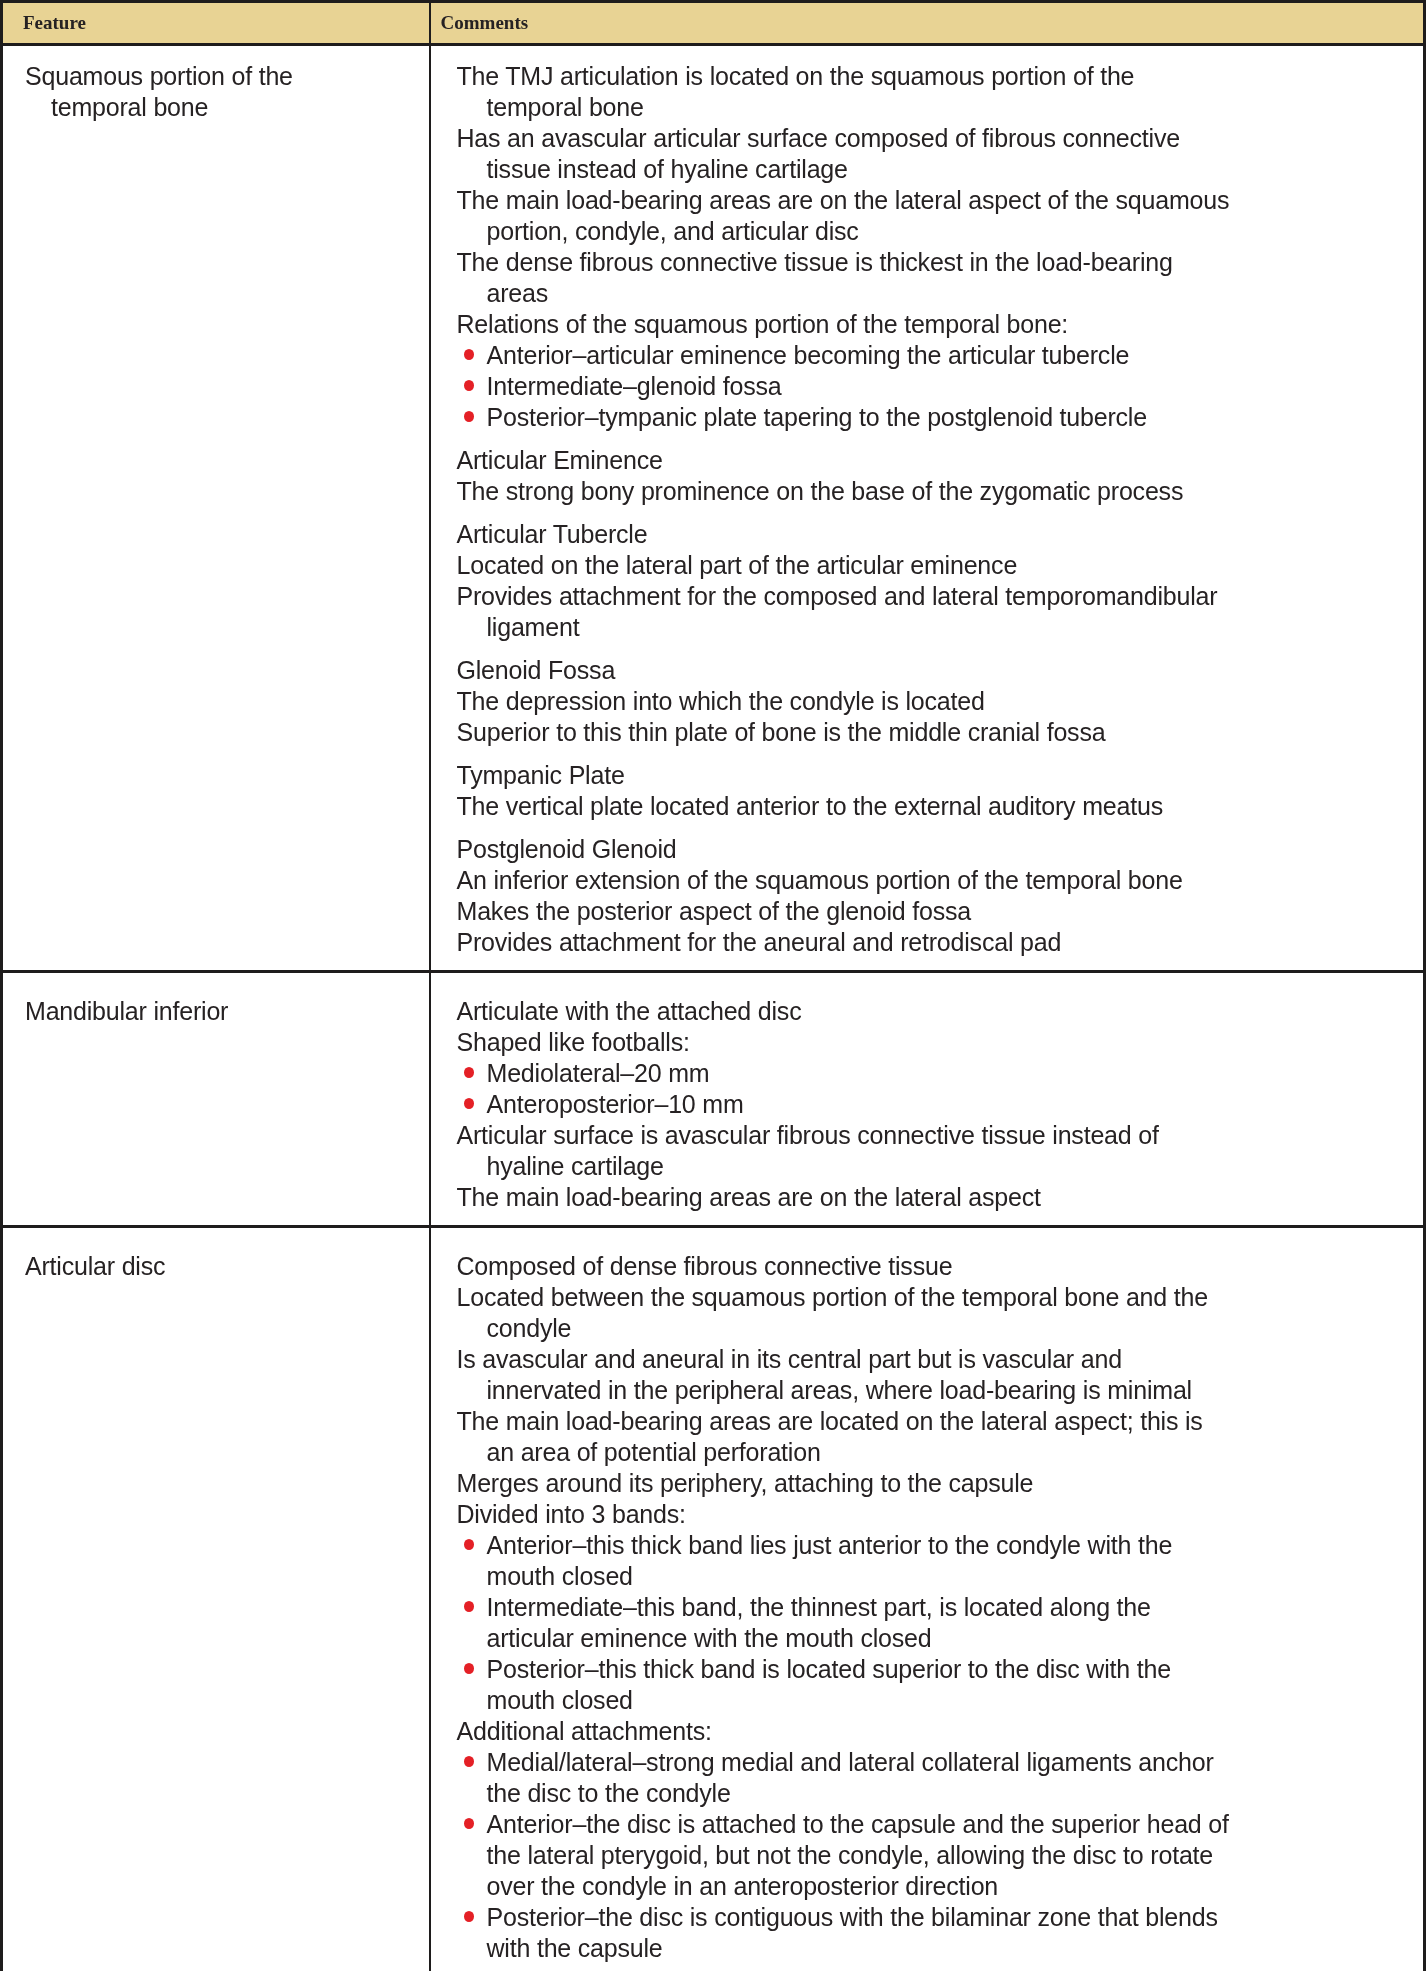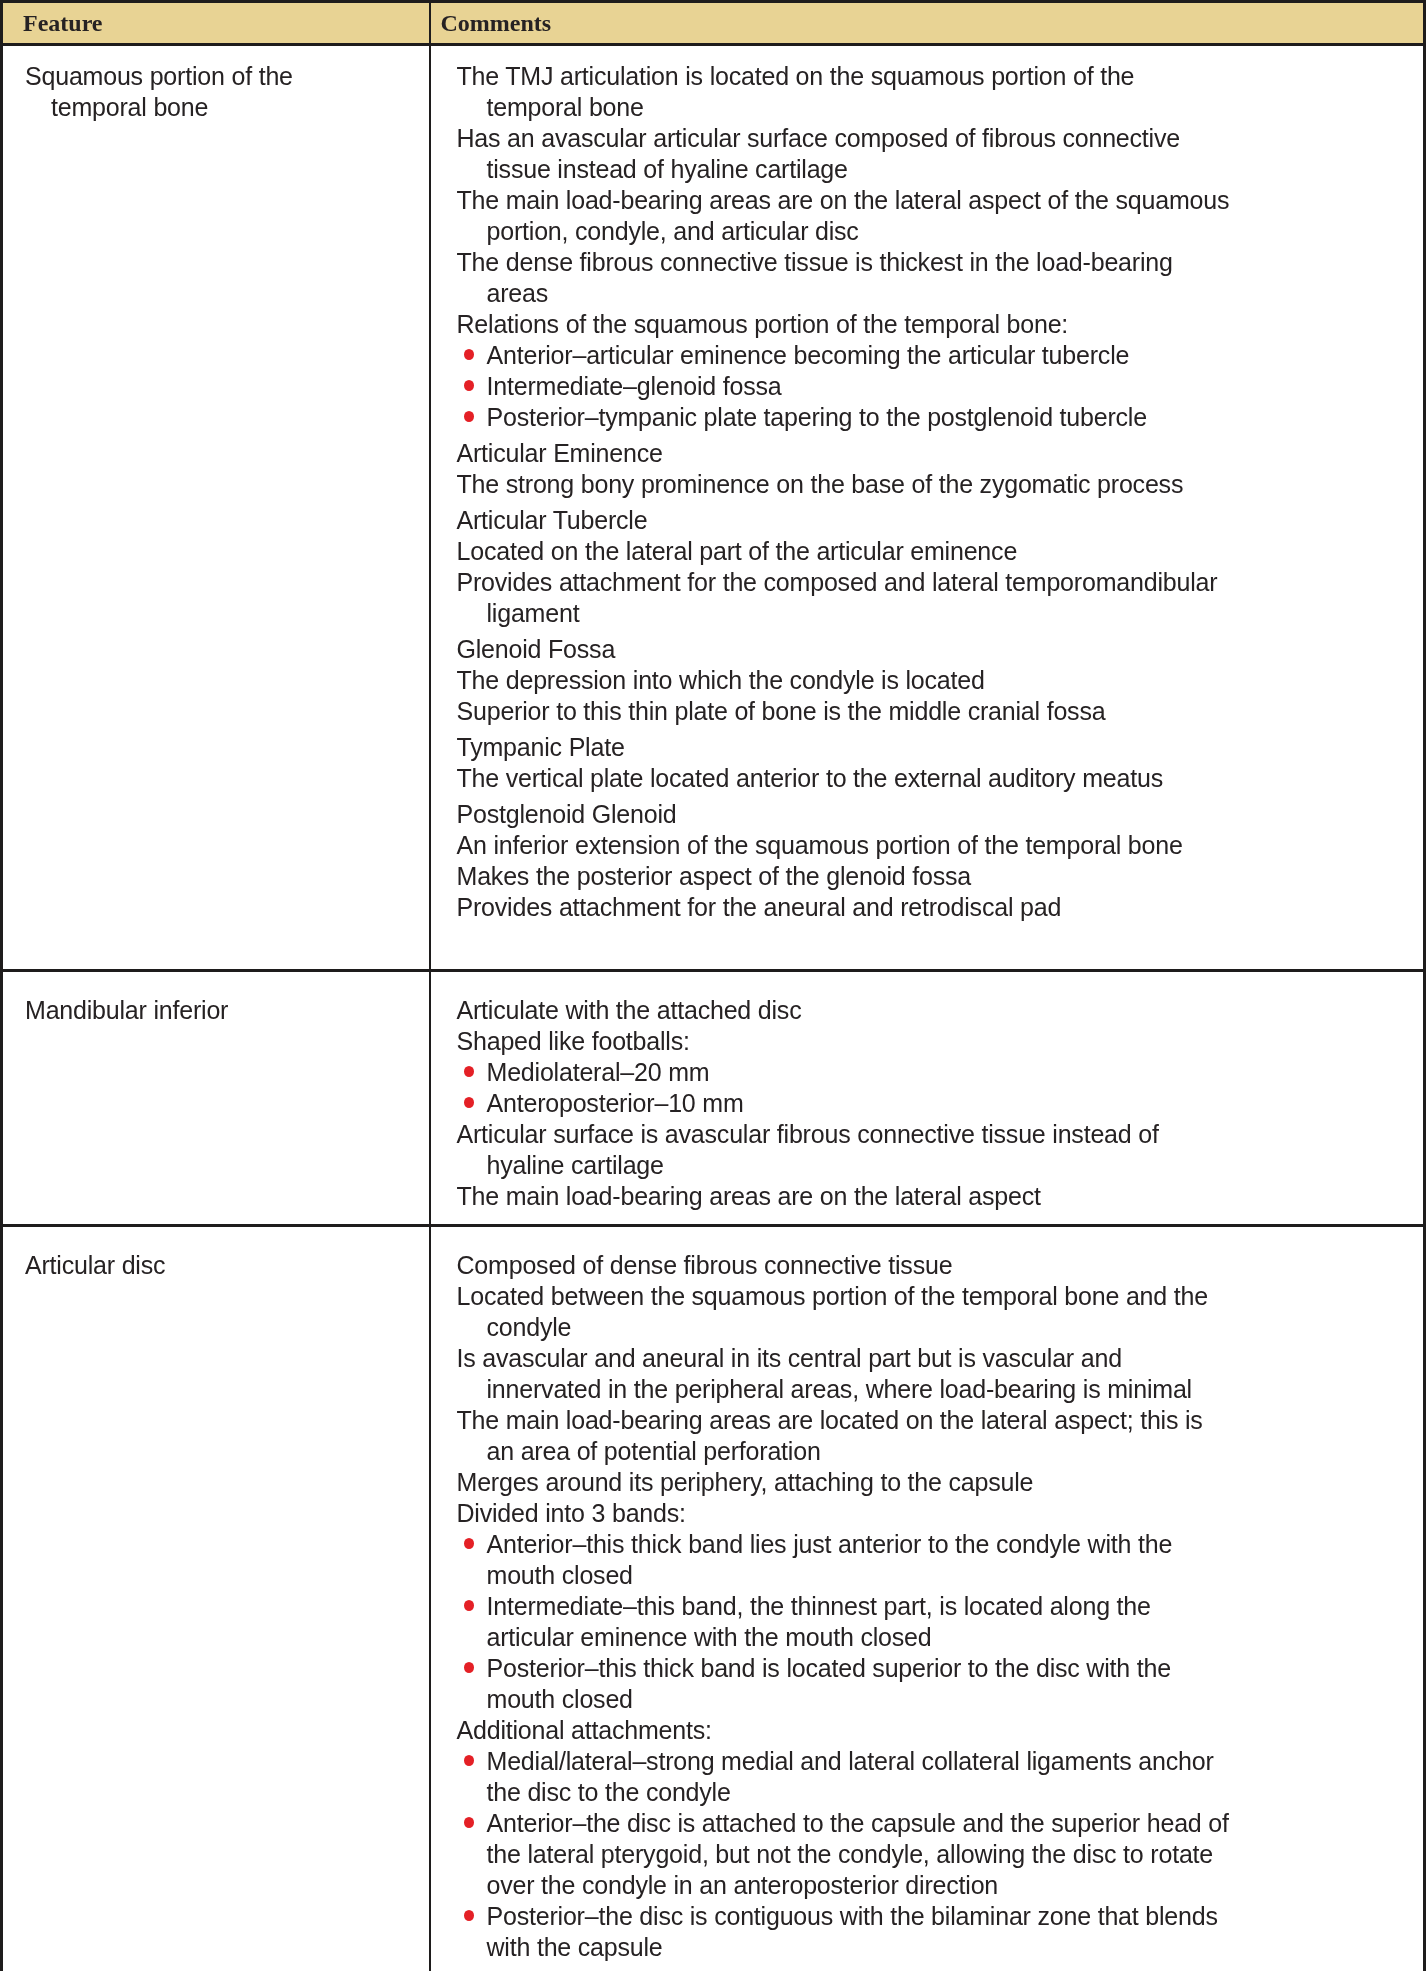--- a/index.html
+++ b/index.html
@@ -27,21 +27,21 @@
     vertical-align:top;
     border-left:2px solid var(--border);
     border-right:2px solid var(--border);
   }
   thead tr{height:40px;}
   th{
     background:var(--header-bg);
     border-bottom:3px solid var(--border);
     font-family:"Liberation Serif","DejaVu Serif",serif;
     font-weight:bold;
-    font-size:24px;
+    font-size:19px;
     line-height:34px;
     letter-spacing:0;
     padding:3px 16px 3px 20px;
     text-align:left;
     vertical-align:middle;
   }
   th.th-comments{text-align:left;padding-left:10px;}
   tbody tr+tr td{border-top:3px solid var(--border);}
   tbody tr.r1{height:926px;}
   tbody tr.r2{height:249px;}
@@ -66,21 +66,21 @@
   }
   .li .dot{
     position:absolute;
     left:7px;
     top:9px;
     width:10px;
     height:11px;
     border-radius:50%;
     background:var(--bullet);
   }
-  .group+.group{margin-top:5px;}
+  .group+.group{margin-top:12px;}
 </style>
 </head>
 <body>
 
 <table class="tmj">
   <colgroup>
     <col class="c-feature">
     <col class="c-comments">
   </colgroup>
   <thead>

